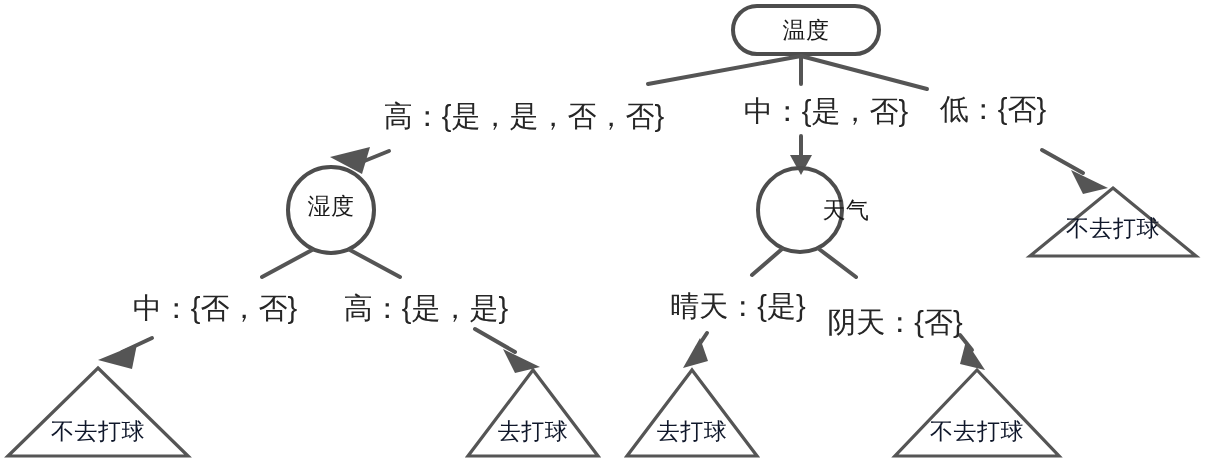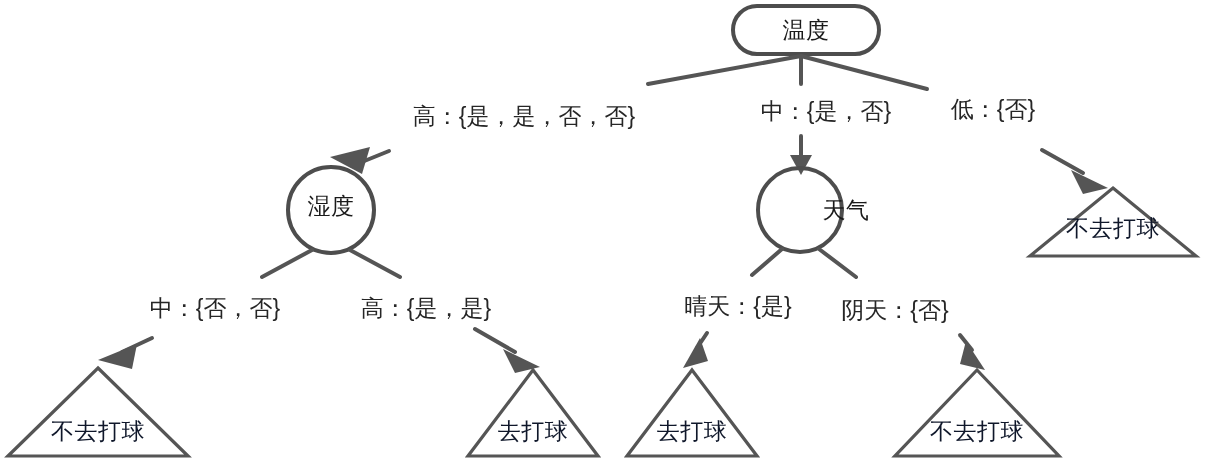--- a/index.html
+++ b/index.html
@@ -55,21 +55,21 @@
     color: #1a1a1a;
     font-size: 23px;
     line-height: 1;
     white-space: nowrap;
     transform: translate(-50%, -50%);
     letter-spacing: 0.5px;
   }
   .edge-label {
     position: absolute;
     color: #262626;
-    font-size: 23px;
+    font-size: 29px;
     line-height: 1;
     white-space: nowrap;
     transform: translate(-50%, -50%);
     letter-spacing: 0px;
   }
   .leaf-label {
     position: absolute;
     color: #0f172a;
     font-size: 23px;
     line-height: 1;
@@ -142,21 +142,21 @@
   <div class="edge-label" style="left:794px; top:111px;margin-left:32px;">中：{是，否}</div>
 
   <div class="edge-label" style="left:993px; top:109px;">低：{否}</div>
 
   <div class="edge-label" style="left:215px; top:308px;text-align:right;">中：{否，否}</div>
 
   <div class="edge-label" style="left:426px; top:308px;">高：{是，是}</div>
 
   <div class="edge-label" style="left:738px; top:306px;">晴天：{是}</div>
 
-  <div class="edge-label" style="left:895px; top:310px;">阴天：{否}</div>
+  <div class="edge-label" style="left:895px; top:322px;">阴天：{否}</div>
 
   <div class="leaf-label" style="left:98px; top:431px;">不去打球</div>
 
   <div class="leaf-label" style="left:533px; top:431px;">去打球</div>
 
   <div class="leaf-label" style="left:692px; top:431px;">去打球</div>
 
   <div class="leaf-label" style="left:977px; top:431px;">不去打球</div>
 
   <div class="leaf-label" style="left:1113px; top:228px;">不去打球</div>

